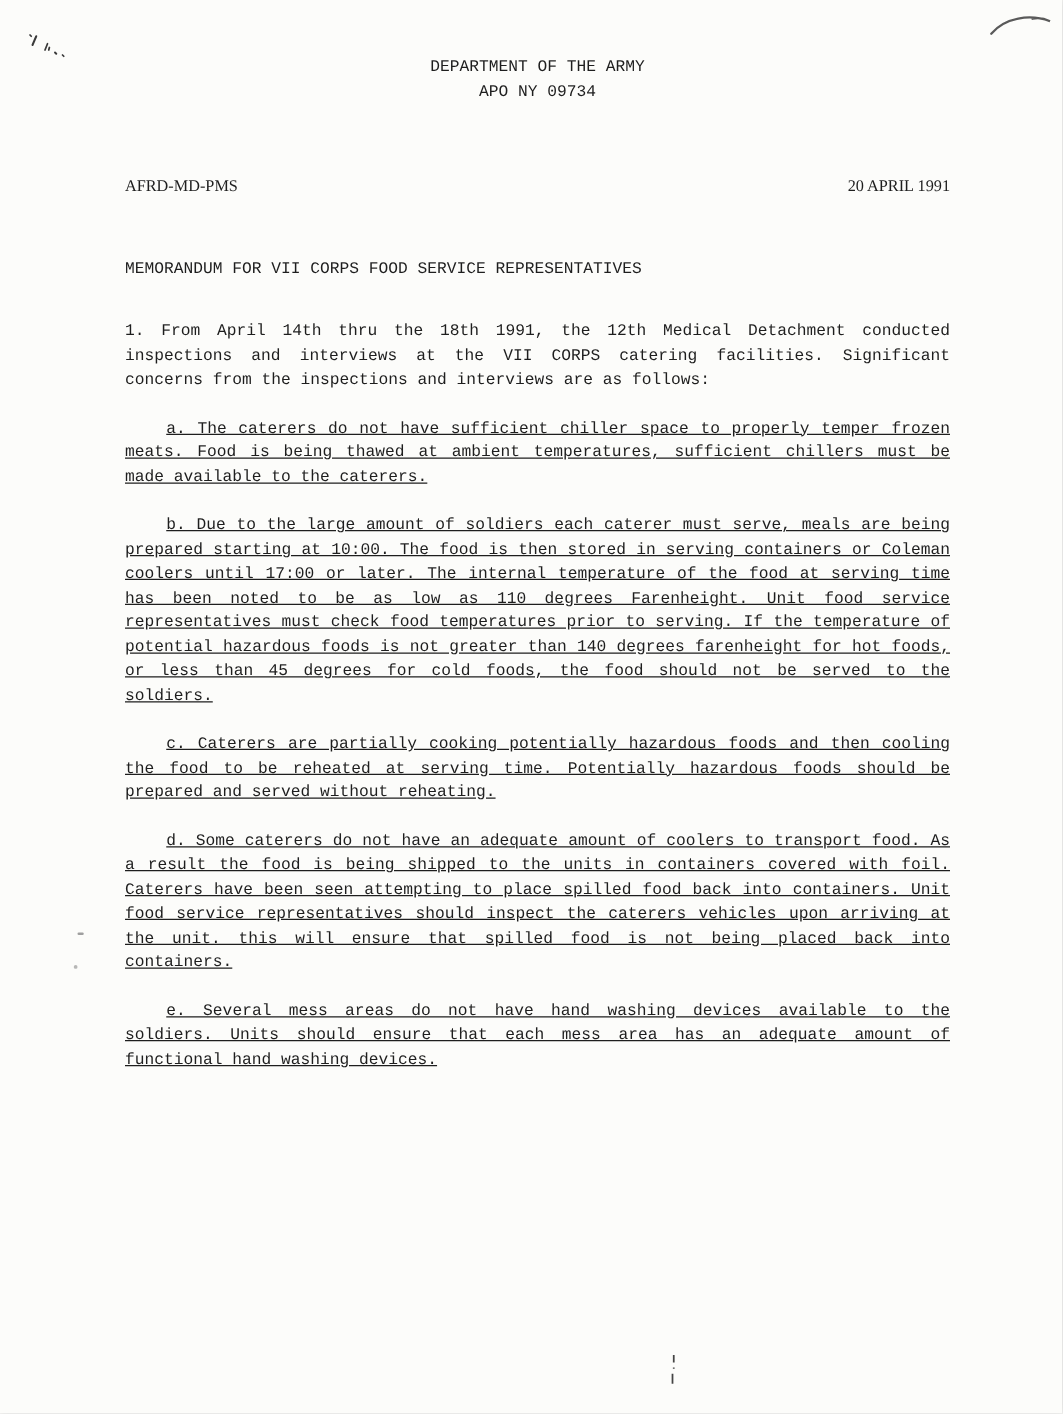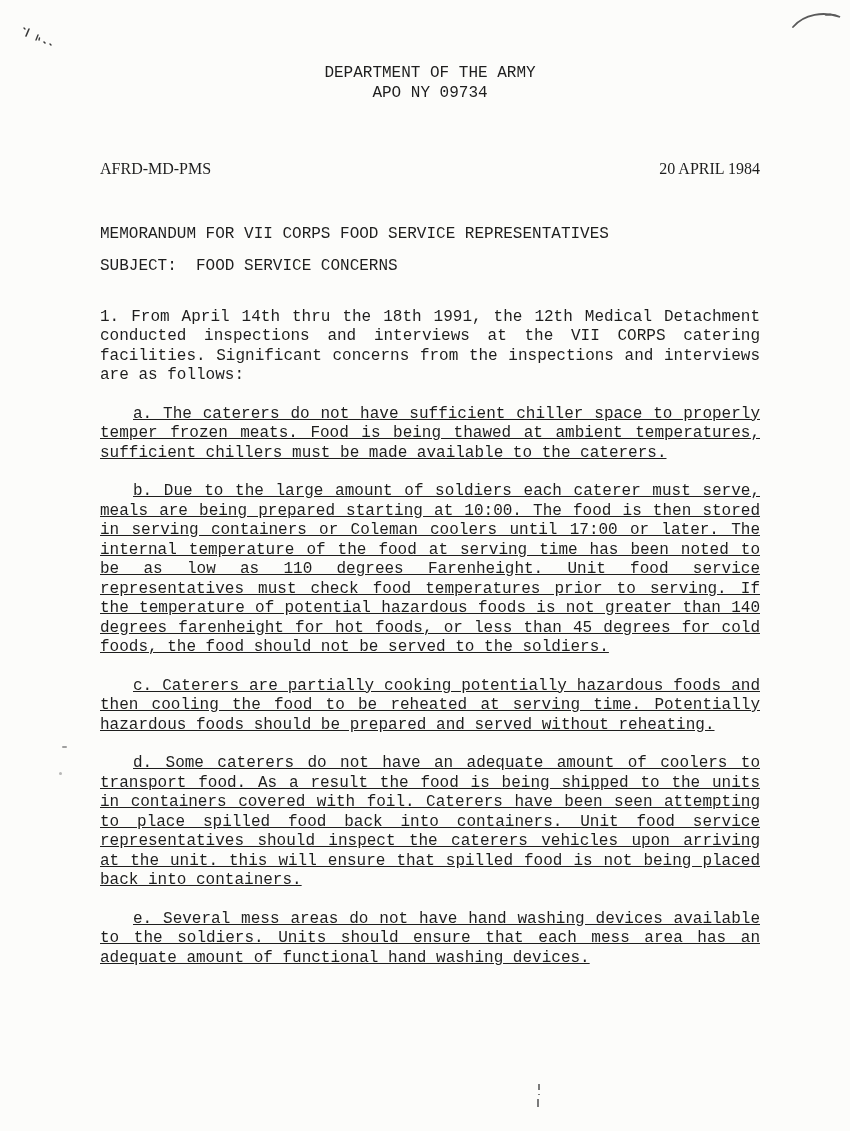--- a/index.html
+++ b/index.html
@@ -14,23 +14,23 @@
     margin: 0 auto;
     background: #fcfcfa;
     overflow: hidden;
     font-family: "Liberation Mono", "DejaVu Sans Mono", monospace;
     color: #1e1e1e;
     box-shadow: 0 0 6px rgba(0,0,0,0.25);
   }
   .content {
     position: absolute;
     left: 100px;
-    top: 64px;
+    top: 44px;
     width: 660px;
-    font-size: 16px;
+    font-size: 13px;
     line-height: 19.5px;
   }
   .letterhead {
     text-align: center;
   }
   .letterhead div {
     white-space: pre;
   }
   .symbol-row {
     display: flex;
@@ -95,26 +95,25 @@
 
   <div class="content">
 
     <div class="letterhead">
       <div>DEPARTMENT OF THE ARMY</div>
       <div>APO NY 09734</div>
     </div>
 
     <div class="symbol-row">
       <span>AFRD-MD-PMS</span>
-      <span>20 APRIL 1984</span>
+      <span>20 APRIL 1991</span>
     </div>
 
     <div class="memo-line">MEMORANDUM FOR VII CORPS FOOD SERVICE REPRESENTATIVES</div>
 
-    <div class="subject-line">SUBJECT:  FOOD SERVICE CONCERNS</div>
 
     <p class="para first">1.  From April 14th thru the 18th 1991, the 12th Medical Detachment conducted inspections and interviews at the VII CORPS catering facilities.  Significant concerns from the inspections and interviews are as follows:</p>
     <p class="para indent">a.  The caterers do not have sufficient chiller space to properly temper frozen meats.  Food is being thawed at ambient temperatures, sufficient chillers must be made available to the caterers.</p>
     <p class="para indent">b.  Due to the large amount of soldiers each caterer must serve, meals are being prepared starting at 10:00.  The food is then stored in serving containers or Coleman coolers until 17:00 or later.  The internal temperature of the food at serving time has been noted to be as low as 110 degrees Farenheight.  Unit food service representatives must check food temperatures prior to serving.  If the temperature of potential hazardous foods is not greater than 140 degrees farenheight for hot foods, or less than 45 degrees for cold foods, the food should not be served to the soldiers.</p>
     <p class="para indent">c.  Caterers are partially cooking potentially hazardous foods and then cooling the food to be reheated at serving time.  Potentially hazardous foods should be prepared and served without reheating.</p>
     <p class="para indent">d.  Some caterers do not have an adequate amount of coolers to transport food.  As a result the food is being shipped to the units in containers covered with foil.  Caterers have been seen attempting to place spilled food back into containers.  Unit food service representatives should inspect the caterers vehicles upon arriving at the unit.  this will ensure that spilled food is not being placed back into containers.</p>
     <p class="para indent">e.  Several mess areas do not have hand washing devices available to the soldiers.  Units should ensure that each mess area has an adequate amount of functional hand washing devices.</p>
 
   </div>
 </div>

